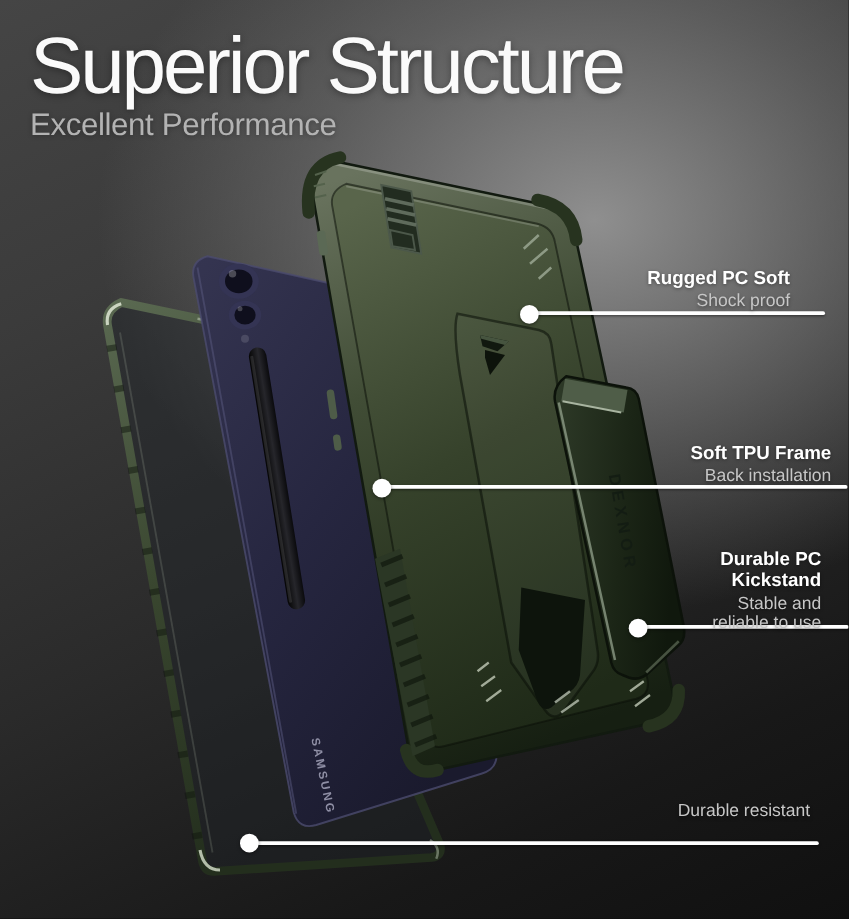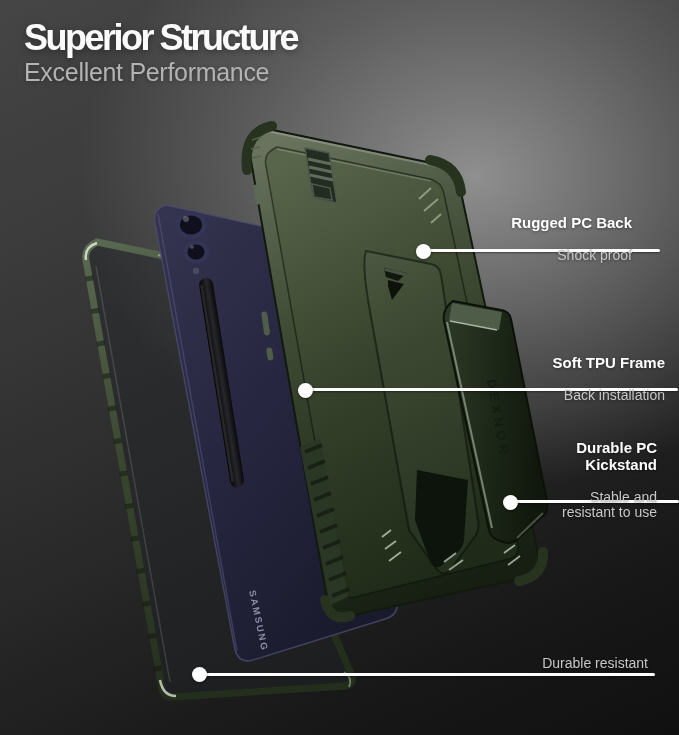--- a/index.html
+++ b/index.html
@@ -5,34 +5,34 @@
   html,body{margin:0;padding:0;background:#0d0d0d;}
   #stage{
     position:relative;width:679px;height:735px;overflow:hidden;
     font-family:"Liberation Sans","DejaVu Sans",sans-serif;
     background:
       radial-gradient(75% 55% at 70% 24%, rgba(148,148,148,.95) 0%, rgba(118,118,118,.55) 45%, rgba(80,80,80,0) 78%),
       linear-gradient(155deg,#454545 0%,#3b3b3b 25%,#2a2a2a 55%,#181818 82%,#101010 100%);
   }
   header{position:absolute;left:24px;top:20px;z-index:5;}
   h1{
-    margin:0;font-size:36px;font-weight:700;letter-spacing:-2.5px;line-height:1.02;
+    margin:0;font-size:64px;font-weight:400;letter-spacing:-2.5px;line-height:1.02;
     color:#fafafa;text-shadow:0 2px 6px rgba(0,0,0,.35);
   }
   .subtitle{
     margin-top:1px;font-size:25px;font-weight:400;letter-spacing:-.3px;
     color:#b3b3b3;text-shadow:0 1px 4px rgba(0,0,0,.3);
   }
   .callout{position:absolute;z-index:6;text-align:right;}
   .co-label{
     font-size:15px;font-weight:700;color:#ffffff;line-height:1.12;
     text-shadow:0 1px 3px rgba(0,0,0,.4);
   }
   .co-sub{
-    font-size:14px;font-weight:400;color:#c7c7c7;line-height:1.12;margin-top:16px;
+    font-size:14px;font-weight:400;color:#c7c7c7;line-height:1.12;margin-top:1px;
     text-shadow:0 1px 3px rgba(0,0,0,.4);
   }
   .co-line{
     position:absolute;height:3px;background:#ffffff;border-radius:2px;z-index:5;
     box-shadow:0 1px 2px rgba(0,0,0,.45);
   }
   .co-dot{
     position:absolute;width:15px;height:15px;border-radius:50%;background:#ffffff;z-index:6;
     box-shadow:0 1px 3px rgba(0,0,0,.45);
   }
@@ -165,36 +165,36 @@
       <text transform="translate(487,380) rotate(80)" font-size="13" font-weight="bold" letter-spacing="4" fill="#131c13" opacity="0.9">DEXNOR</text>
     </g>
   </svg>
 
   <header>
     <h1>Superior Structure</h1>
     <div class="subtitle">Excellent Performance</div>
   </header>
 
   <div class="callout" style="top:215px;right:47px;">
-    <div class="co-label">Rugged PC Back</div>
+    <div class="co-label">Rugged PC Soft</div>
     <div class="co-sub">Shock proof</div>
   </div>
   <div class="co-line" style="left:423px;top:249px;width:237px;"></div>
   <div class="co-dot" style="left:416px;top:244px;"></div>
 
   <div class="callout" style="top:355px;right:14px;">
     <div class="co-label">Soft TPU Frame</div>
     <div class="co-sub">Back installation</div>
   </div>
   <div class="co-line" style="left:305px;top:388px;width:373px;"></div>
   <div class="co-dot" style="left:298px;top:383px;"></div>
 
   <div class="callout" style="top:440px;right:22px;">
     <div class="co-label wrap2">Durable PC Kickstand</div>
-    <div class="co-sub wrap2">Stable and resistant to use</div>
+    <div class="co-sub wrap2">Stable and reliable to use</div>
   </div>
   <div class="co-line" style="left:510px;top:500px;width:169px;"></div>
   <div class="co-dot" style="left:503px;top:495px;"></div>
 
   <div class="callout" style="top:640px;right:31px;">
     <div class="co-sub">Durable resistant</div>
   </div>
   <div class="co-line" style="left:200px;top:673px;width:455px;"></div>
   <div class="co-dot" style="left:192px;top:667px;"></div>
 

